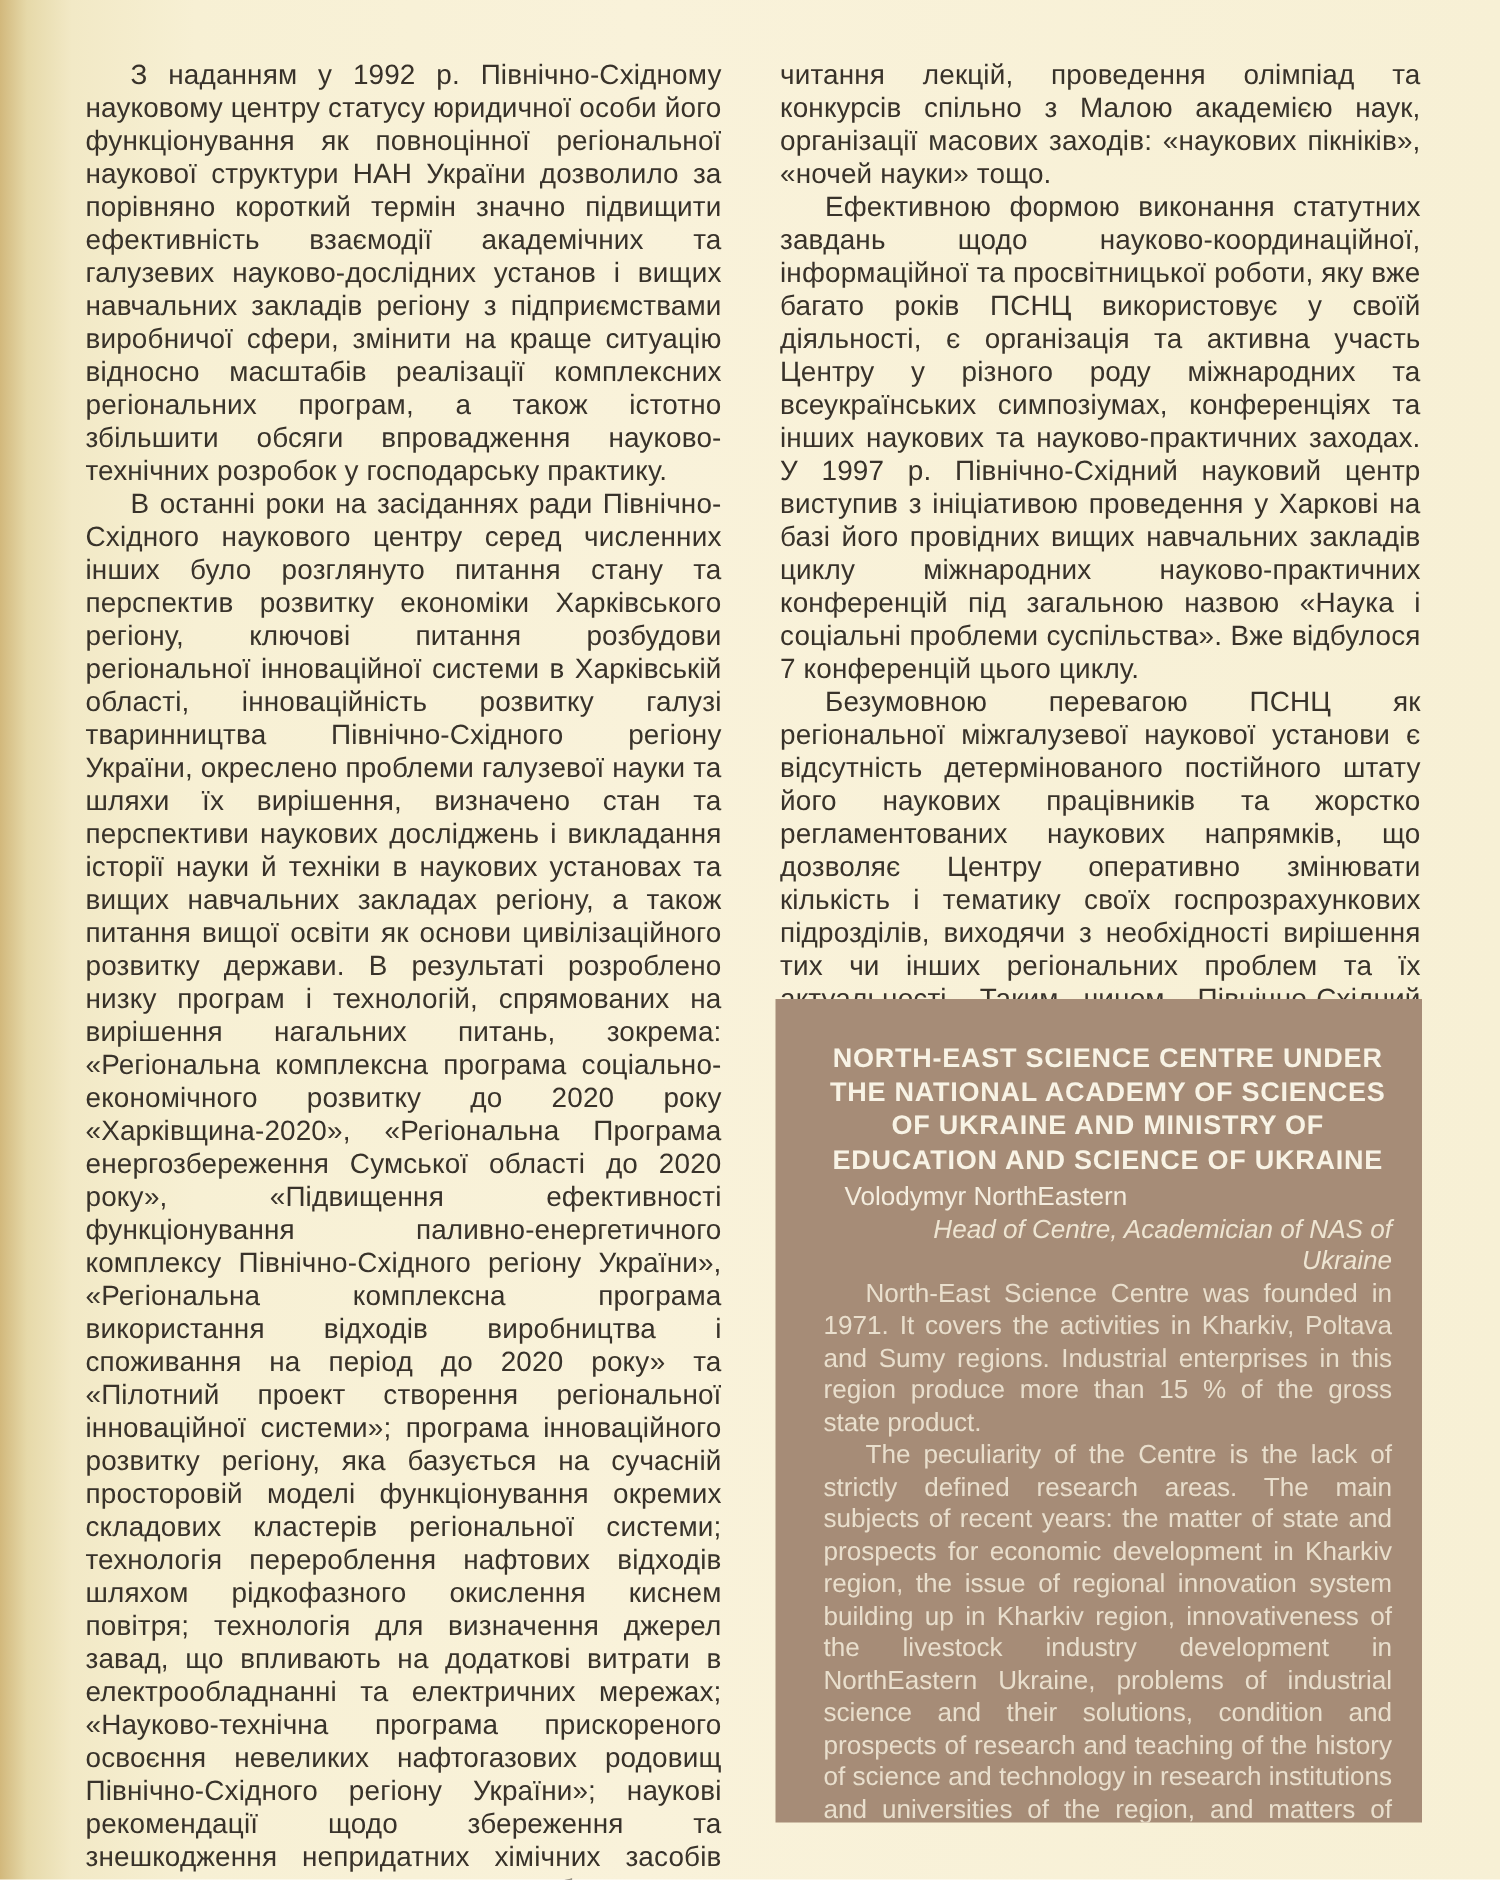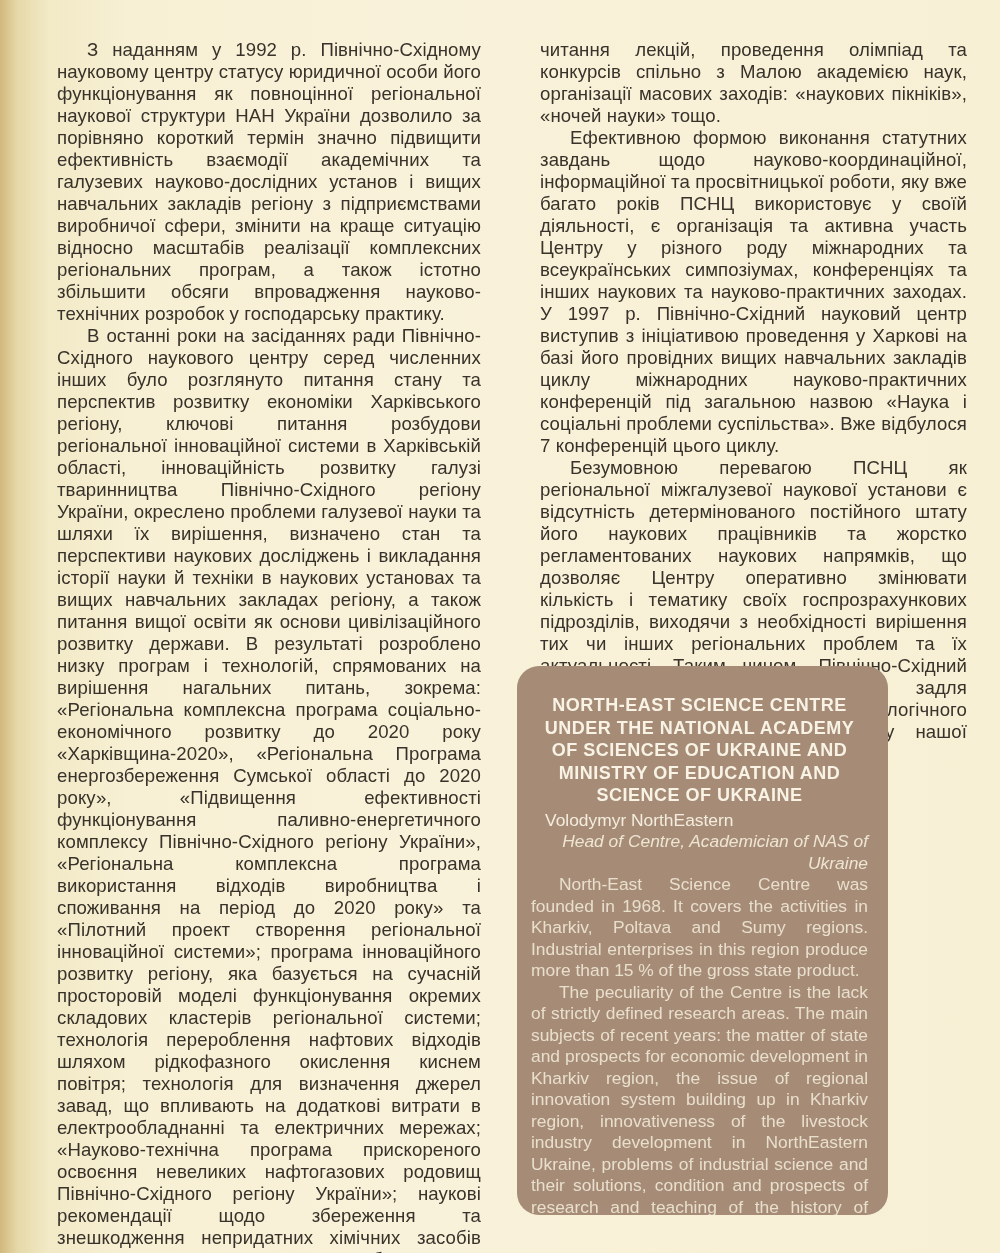--- a/index.html
+++ b/index.html
@@ -17,39 +17,38 @@
   }
   .col {
     position: absolute;
     top: 39px;
     text-align: justify;
     font-size: 18.6px;
     line-height: 22px;
     letter-spacing: 0.1px;
   }
   .col-left  { left: 57px;  width: 424px; }
-  .col-right { left: 540px; width: 427px; }
+  .col-right { left: 520px; width: 427px; }
   .col p { margin: 0; text-indent: 30px; }
   .col p.continuation { text-indent: 0; }
 
   .summary-box {
     position: absolute;
     left: 517px;
     top: 666px;
-    width: 371px;
+    width: 431px;
     height: 549px;
     box-sizing: border-box;
-    padding: 28px 20px 0 14px;
+    padding: 28px 20px 0 32px;
     background: #a68c77;
     color: #e9dfcd;
     font-size: 17.4px;
     line-height: 21.5px;
     text-align: justify;
     overflow: hidden;
-    border-radius: 22px;
   }
   .summary-title {
     margin: 0 0 3px 0;
     text-align: center;
     text-transform: uppercase;
     font-weight: bold;
     font-size: 18px;
     line-height: 22.5px;
     letter-spacing: 0.5px;
     color: #f8f3e5;
@@ -83,17 +82,17 @@
   <div class="col col-right">
     <p class="continuation">читання лекцій, проведення олімпіад та конкурсів спільно з Малою академією наук, організації масових заходів: «наукових пікніків», «ночей науки» тощо.</p>
     <p>Ефективною формою виконання статутних завдань щодо науково-координаційної, інформаційної та просвітницької роботи, яку вже багато років ПСНЦ використовує у своїй діяльності, є організація та активна участь Центру у різного роду міжнародних та всеукраїнських симпозіумах, конференціях та інших наукових та науково-практичних заходах. У 1997 р. Північно-Східний науковий центр виступив з ініціативою проведення у Харкові на базі його провідних вищих навчальних закладів циклу міжнародних науково-практичних конференцій під загальною назвою «Наука і соціальні проблеми суспільства». Вже відбулося 7 конференцій цього циклу.</p>
     <p>Безумовною перевагою ПСНЦ як регіональної міжгалузевої наукової установи є відсутність детермінованого постійного штату його наукових працівників та жорстко регламентованих наукових напрямків, що дозволяє Центру оперативно змінювати кількість і тематику своїх госпрозрахункових підрозділів, виходячи з необхідності вирішення тих чи інших регіональних проблем та їх актуальності. Таким чином, Північно-Східний науковий центр плідно працює задля збереження і розвитку науково-технологічного потенціалу Північно-Східного регіону нашої країни.</p>
   </div>
 
   <div class="summary-box">
     <p class="summary-title">North-East Science Centre under the National Academy of Sciences of Ukraine and Ministry of Education and Science of Ukraine</p>
     <p class="summary-author">Volodymyr NorthEastern</p>
     <p class="summary-role">Head of Centre, Academician of NAS of Ukraine</p>
-    <p class="body">North-East Science Centre was founded in 1968. It covers the activities in Kharkiv, Poltava and Sumy regions. Industrial enterprises in this region produce more than 15 % of the gross state product.</p>
+    <p class="body">North-East Science Centre was founded in 1971. It covers the activities in Kharkiv, Poltava and Sumy regions. Industrial enterprises in this region produce more than 15 % of the gross state product.</p>
     <p class="body">The peculiarity of the Centre is the lack of strictly defined research areas. The main subjects of recent years: the matter of state and prospects for economic development in Kharkiv region, the issue of regional innovation system building up in Kharkiv region, innovativeness of the livestock industry development in NorthEastern Ukraine, problems of industrial science and their solutions, condition and prospects of research and teaching of the history of science and technology in research institutions and universities of the region, and matters of higher education as the foundation of state civilization development.</p>
   </div>
 
 </div>
 
 </body></html>

